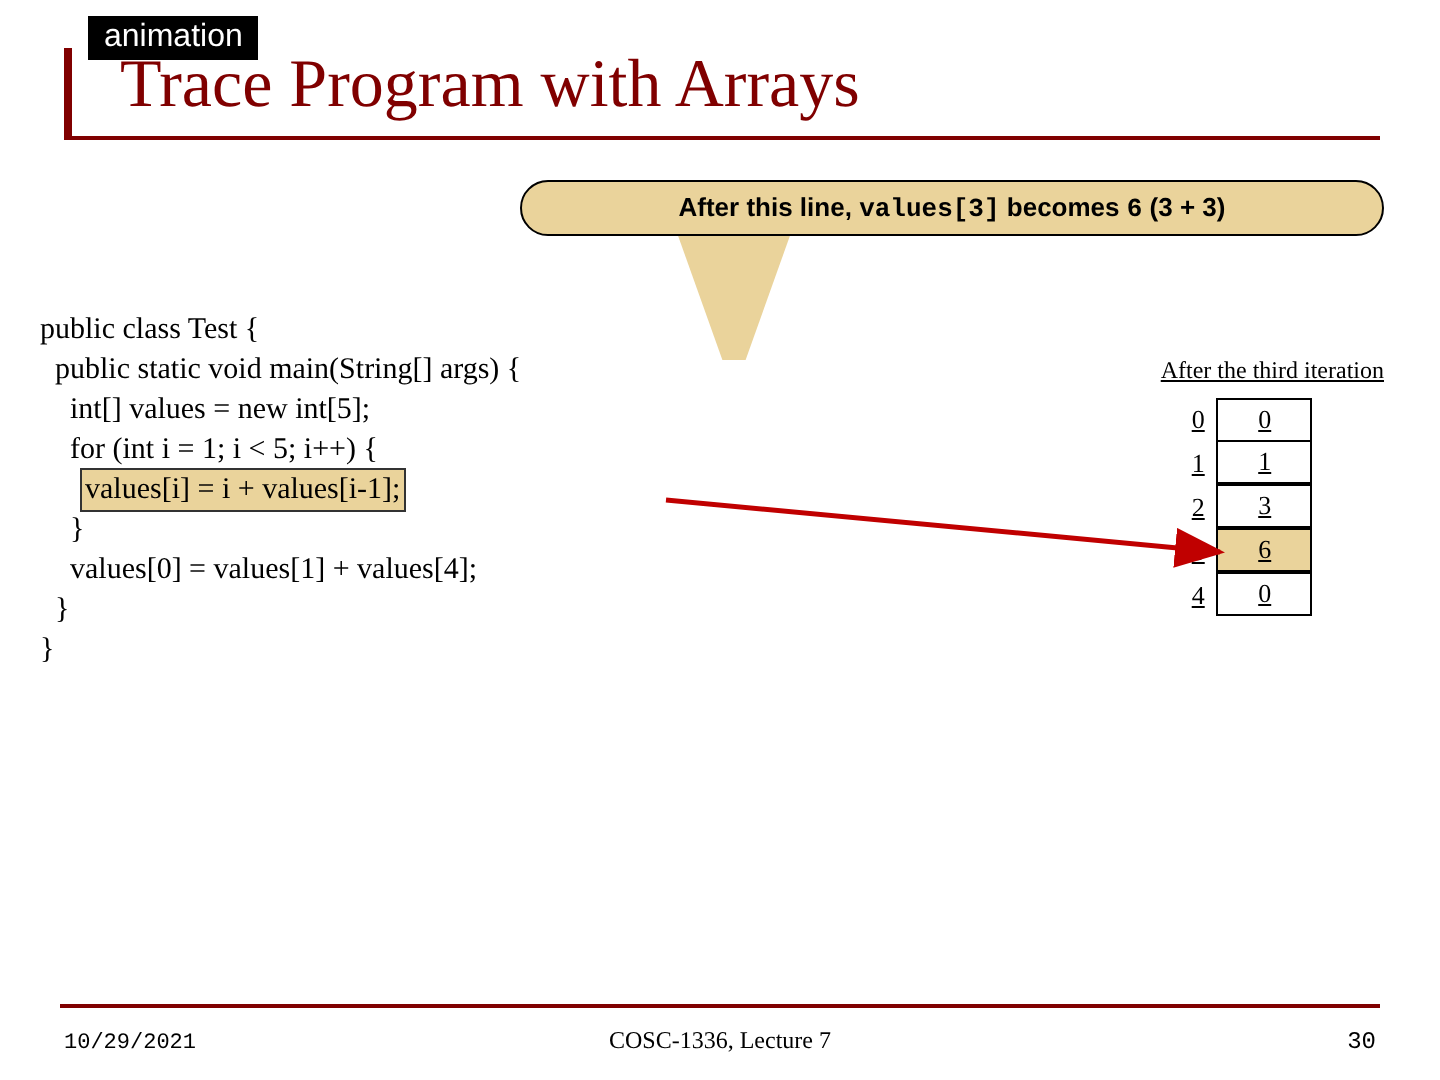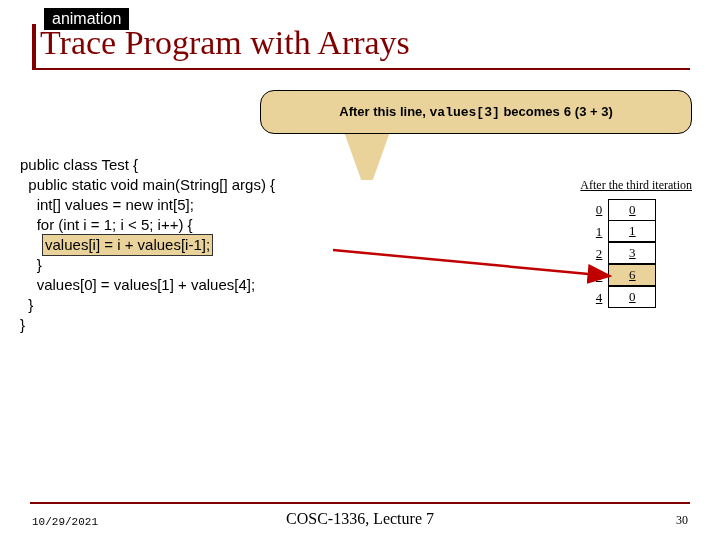--- a/index.html
+++ b/index.html
@@ -20,56 +20,56 @@
   .title-wrap {
     position: absolute; top: 20px; left: 32px; right: 30px;
     border-bottom: 2px solid #800000;
   }
   .title-wrap::before {
     content: ""; position: absolute; left: 0; top: 4px; bottom: 0;
     width: 4px; background: #800000;
   }
   .title {
     font-size: 34px; color: #800000; font-weight: normal;
-    padding: 4px 0 6px 8px;
+    padding: 4px 0 6px 28px;
   }
   .callout {
     position: absolute; top: 90px; left: 260px;
-    width: 432px; height: 44px;
+    width: 432px; height: 28px;
     background: #ead39b; border: 1px solid #000; border-radius: 14px;
     font-family: Arial, sans-serif; font-size: 13px;
     display: flex; align-items: center; justify-content: center;
   }
   .callout b { font-weight: bold; }
   .callout code { font-family: "Courier New", monospace; font-weight: bold; }
   .callout-tail {
     position: absolute; top: 115px; left: 338px;
     width: 58px; height: 65px; background: #ead39b;
     border-left: 1px solid #000; border-right: 1px solid #000;
     clip-path: polygon(0 0, 100% 0, 60% 100%, 40% 100%);
   }
   .callout-tail::after{
     content:""; position:absolute; left:40%; right:40%; bottom:-1px; height:1px; background:#000;
   }
   .code {
     position: absolute; top: 155px; left: 20px;
-    font-family: Liberation Sans, sans-serif; font-size: 15px;
+    font-family: Liberation Serif, serif; font-size: 15px;
     line-height: 20px; white-space: pre;
   }
   .hl {
     display: inline-block; background: #ead39b; border: 1px solid #333;
     padding: 0 2px; margin: -1px -3px;
   }
   .hr-bottom {
     position: absolute; left: 30px; right: 30px; bottom: 36px;
     border-top: 2px solid #800000;
   }
   .footer-date { position: absolute; bottom: 12px; left: 32px; font-family: Liberation Mono, monospace; font-size: 11px; }
-  .footer-mid  { position: absolute; bottom: 12px; left: 50%; transform: translateX(-50%); font-family: "Times New Roman"; font-size: 16px; }
-  .footer-pg   { position: absolute; bottom: 12px; right: 32px; font-family: Liberation Serif, serif; font-size: 12px; }
+  .footer-mid  { position: absolute; bottom: 12px; left: 50%; transform: translateX(-50%); font-family: "Times New Roman"; font-size: 12px; }
+  .footer-pg   { position: absolute; bottom: 12px; right: 32px; font-family: Liberation Mono, monospace; font-size: 12px; }
 
   .diagram {
     position: absolute; top: 178px; right: 28px;
     font-family: "Times New Roman", serif; font-size: 13px; text-decoration: underline;
   }
   .dia-title { text-align: center; font-size: 12px; margin-bottom: 6px; white-space: nowrap; }
   .dia-row { display: flex; align-items: stretch; }
   .dia-idx { width: 28px; text-align: right; padding-right: 6px; line-height: 22px; }
   .dia-cell {
     width: 48px; height: 22px; border: 1px solid #000;

